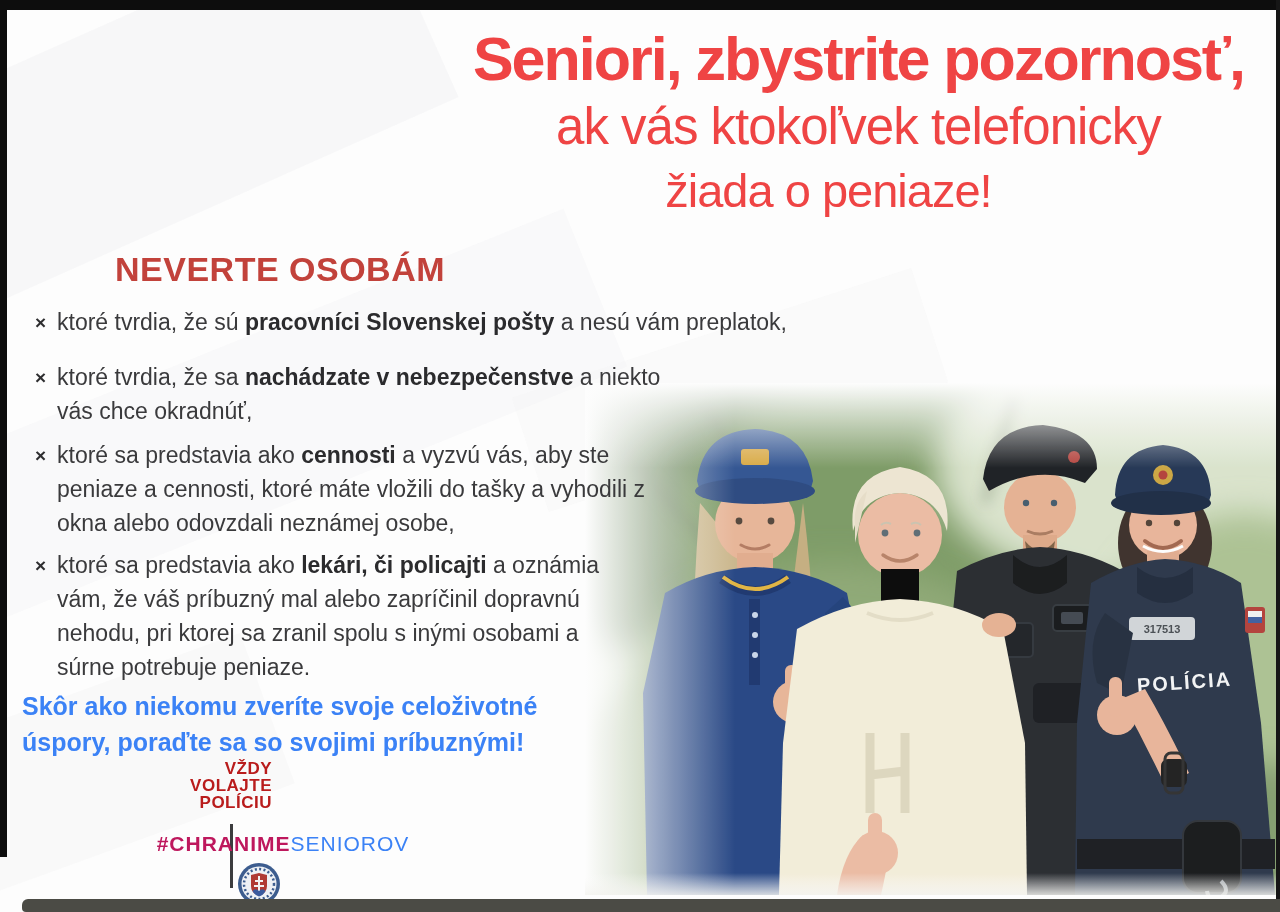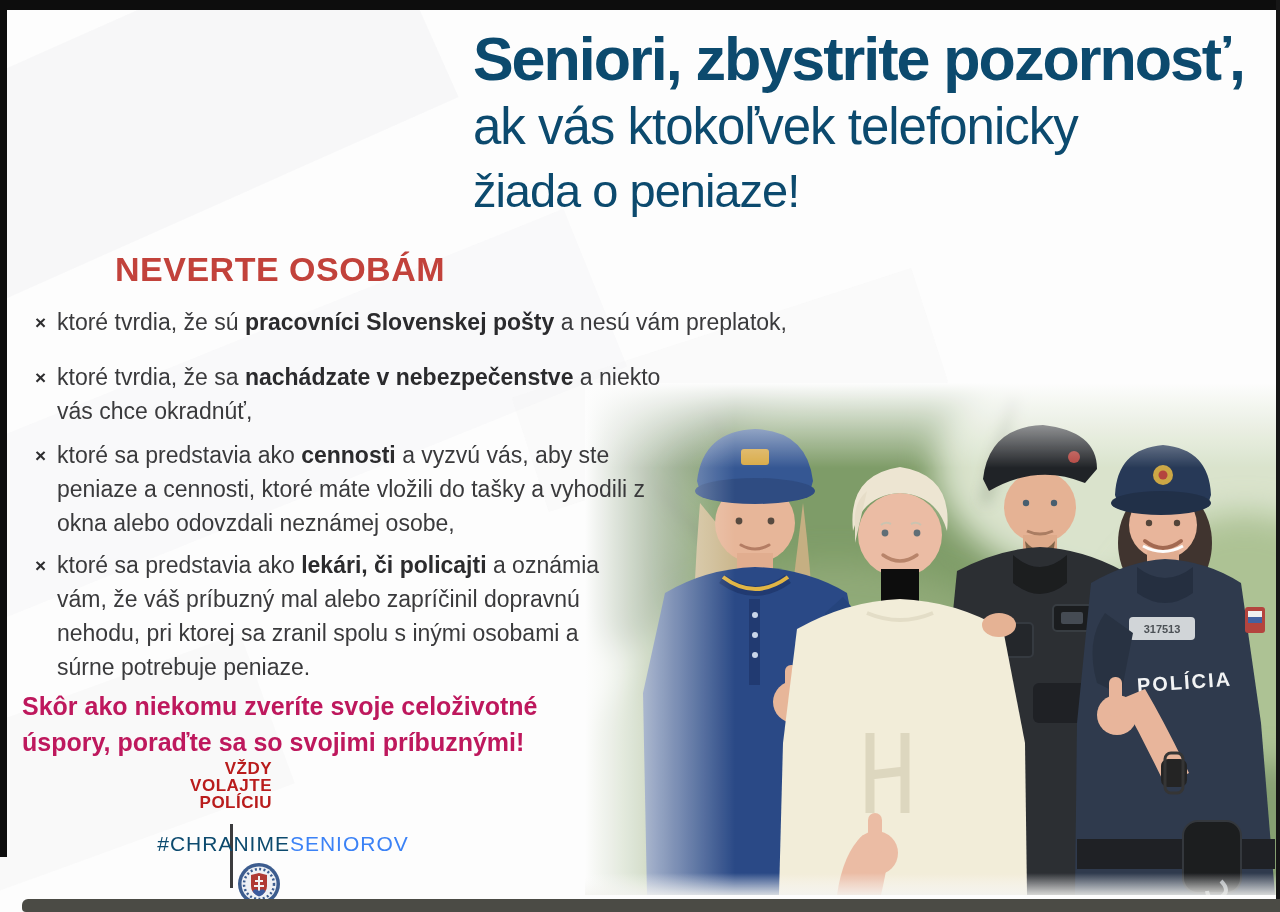--- a/index.html
+++ b/index.html
@@ -20,52 +20,52 @@
   
   .sheen { position:absolute; background:#f3f3f4; opacity:.55; z-index:1; }
   .sheen-1 { left:-120px; top:10px;  width:560px; height:210px; transform:rotate(-24deg); }
   .sheen-2 { left:-60px;  top:330px; width:680px; height:170px; transform:rotate(-22deg); opacity:.4; }
   .sheen-3 { left:-140px; top:700px; width:420px; height:160px; transform:rotate(-20deg); opacity:.45; }
   .sheen-4 { left:520px;  top:330px; width:420px; height:120px; transform:rotate(-18deg); opacity:.35; }
 
   .content { position:absolute; inset:0; z-index:10; }
 
   
-  .title { position:absolute; top:28px; right:36px; text-align:left; color:#0c4a6e; }
+  .title { position:absolute; top:28px; right:36px; text-align:center; color:#ef4444; }
   .title-line1 { font-size:61px; font-weight:800; letter-spacing:-2px; line-height:1.04; }
   .title-line2 { font-size:51px; font-weight:400; letter-spacing:-1px; line-height:1.02; margin-top:10px; }
   .title-line3 { font-size:47px; font-weight:400; letter-spacing:-1px; line-height:1.02; padding-right:60px; margin-top:14px; }
 
   .section-heading {
     position:absolute; left:115px; top:250px;
     font-size:34px; font-weight:800; letter-spacing:.5px; color:#c2423b;
   }
 
   
   .bullet { position:absolute; left:35px; padding-left:22px; font-size:23px; line-height:34px; color:#3a3a3c; }
   .bullet .marker { position:absolute; left:0; top:1px; font-size:19px; font-weight:700; color:#2e2e30; }
   .bullet b { font-weight:700; color:#2b2b2d; }
   .bullet-1 { top:305px; width:770px; }
   .bullet-2 { top:360px; width:645px; }
   .bullet-3 { top:438px; width:620px; }
   .bullet-4 { top:548px; width:595px; }
 
   .closing {
     position:absolute; left:22px; top:688px; width:565px;
-    font-size:25px; font-weight:700; line-height:36px; color:#be185d;
+    font-size:25px; font-weight:700; line-height:36px; color:#3b82f6;
   }
 
   
   .call-row { position:absolute; left:168px; top:760px; display:flex; align-items:center; gap:13px; color:#b91c1c;flex-direction:column; }
   .call-words { text-align:right; font-weight:800; font-size:17px; line-height:17px; letter-spacing:.5px; }
   .call-divider { width:3px; height:64px; background:#3c3c3e; }
   .call-number { font-size:72px; font-weight:800; letter-spacing:2px; line-height:62px; }
 
   .hashtag { position:absolute; left:105px; top:832px; width:330px; text-align:center; font-size:21px; letter-spacing:1px; white-space:nowrap; }
-  .hashtag .ht-bold  { font-weight:400; color:#0c4a6e;margin-left:26px; }
+  .hashtag .ht-bold  { font-weight:700; color:#be185d;margin-left:26px; }
   .hashtag .ht-light { font-weight:400; color:#3b82f6; }
 
   .emblem { position:absolute; left:237px; top:862px; }
 
   
   .photo-wrap { position:absolute; left:585px; top:383px; width:695px; height:512px; z-index:5; }
   svg text { font-family:"Liberation Sans", sans-serif; }
 </style>
 </head>
 <body>

